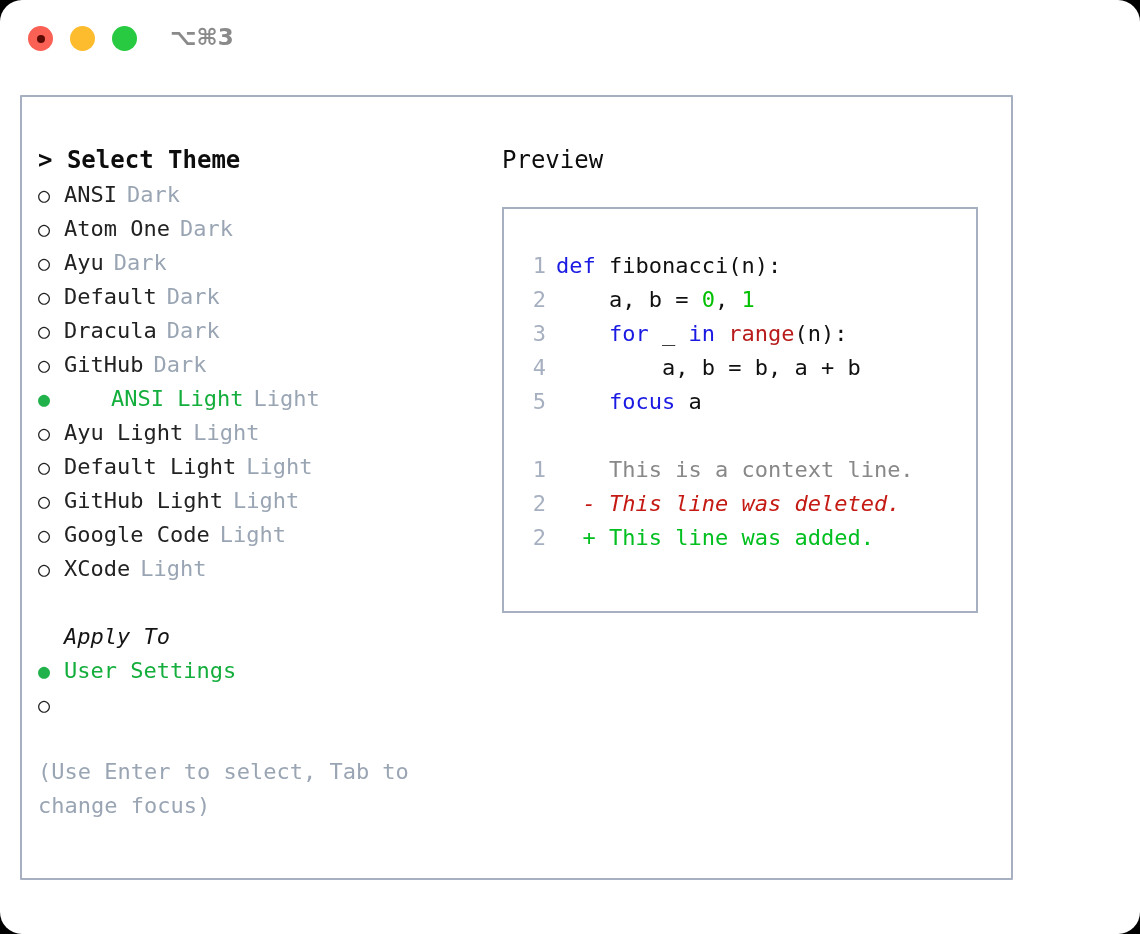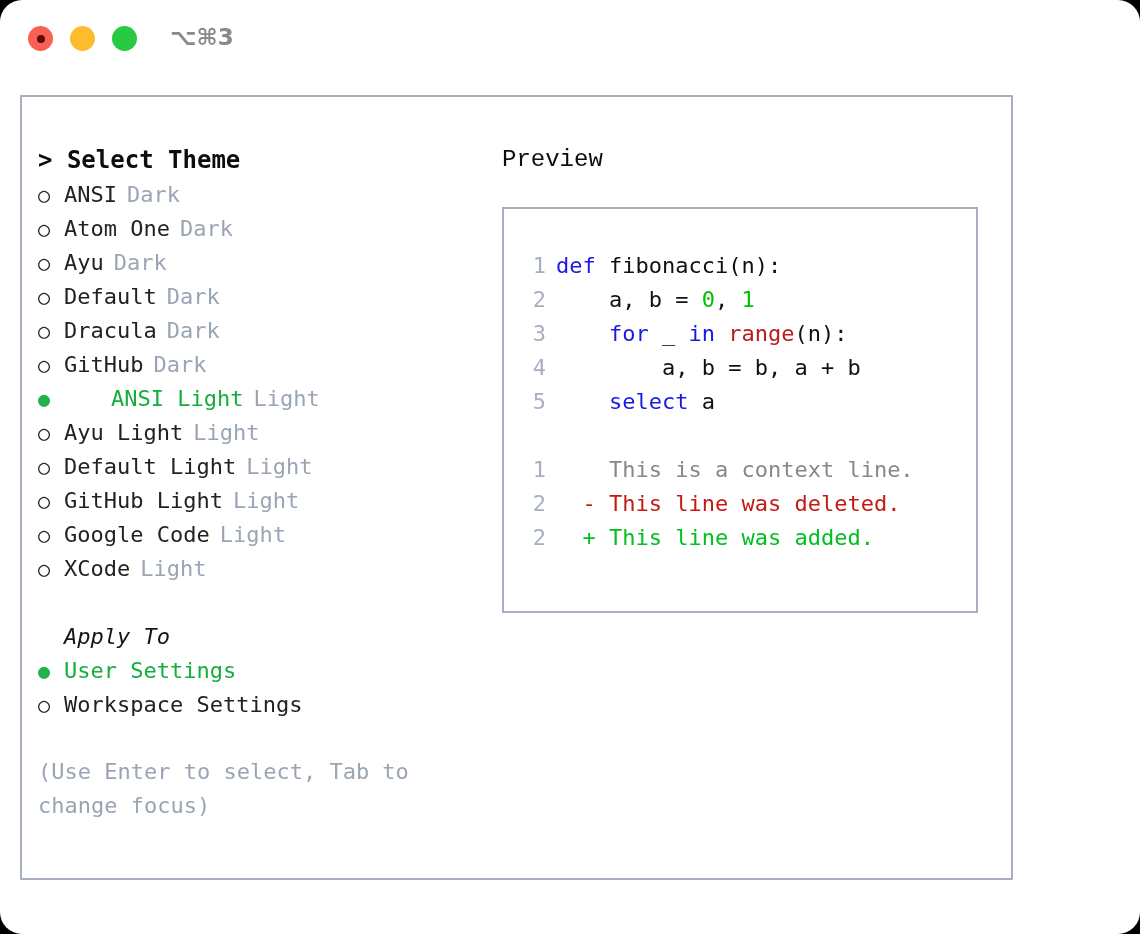--- a/index.html
+++ b/index.html
@@ -162,21 +162,20 @@
     left: 480px;
     top: 46px;
     width: 500px;
   }
   .preview-title {
     font-size: 24px;
     color: #0d0d0d;
     line-height: 34px;
     font-weight: normal;
     white-space: pre;
-    font-family: Liberation Mono, monospace;
   }
   .preview-box {
     margin-top: 30px;
     width: 476px;
     height: 406px;
     border: 2px solid #a7b0c0;
     box-sizing: border-box;
     background: #ffffff;
     position: relative;
   }
@@ -198,21 +197,21 @@
     flex: 0 0 28px;
     text-align: right;
     margin-right: 10px;
   }
   .code-text { color: #101010; }
   .kw { color: #1a1ae3; }
   .fn { color: #b91c1c; }
   .num { color: #00c000; }
   .spacer-line { height: 34px; }
   .diff-ctx { color: #888888; }
-  .diff-del { color: #c41a13; }
+  .diff-del { color: #c41a13; font-style: italic; }
   .diff-add { color: #00bf1f; }
 </style>
 </head>
 <body>
 
 <div class="window">
 
   <div class="titlebar">
     <div class="lights">
       <div class="light light-red">
@@ -242,37 +241,37 @@
             <div class="theme-row"><span class="radio">○</span><span class="theme-name">Default Light</span><span class="theme-kind">Light</span></div>
             <div class="theme-row"><span class="radio">○</span><span class="theme-name">GitHub Light</span><span class="theme-kind">Light</span></div>
             <div class="theme-row"><span class="radio">○</span><span class="theme-name">Google Code</span><span class="theme-kind">Light</span></div>
             <div class="theme-row"><span class="radio">○</span><span class="theme-name">XCode</span><span class="theme-kind">Light</span></div>
           </div>
 
         <div class="apply-block">
           <div class="apply-title">Apply To</div>
           <div id="apply-list">
               <div class="apply-row selected"><span class="radio sel">●</span><span class="label">User Settings</span></div>
-              <div class="apply-row"><span class="radio">○</span><span class="label">Workspace Settings</span></div>
+              <div class="apply-row"><span class="radio">○</span></div>
             </div>
         </div>
 
         <div class="hint">(Use Enter to select, Tab to change focus)</div>
       </div>
 
       <div class="right-col">
         <div class="preview-title">Preview</div>
         <div class="preview-box">
           <div class="code-area">
             <div id="code-lines">
                 <div class="code-line"><span class="lineno">1</span><span class="code-text"><span class="kw">def</span><span> fibonacci(n):</span></span></div>
                 <div class="code-line"><span class="lineno">2</span><span class="code-text"><span>    a, b = </span><span class="num">0</span><span>, </span><span class="num">1</span></span></div>
                 <div class="code-line"><span class="lineno">3</span><span class="code-text"><span>    </span><span class="kw">for</span><span> _ </span><span class="kw">in</span><span> </span><span class="fn">range</span><span>(n):</span></span></div>
                 <div class="code-line"><span class="lineno">4</span><span class="code-text"><span>        a, b = b, a + b</span></span></div>
-                <div class="code-line"><span class="lineno">5</span><span class="code-text"><span>    </span><span class="kw">select</span><span> a</span></span></div>
+                <div class="code-line"><span class="lineno">5</span><span class="code-text"><span>    </span><span class="kw">focus</span><span> a</span></span></div>
               </div>
             <div class="spacer-line"></div>
             <div id="diff-lines">
                 <div class="code-line"><span class="lineno">1</span><span class="diff-ctx">    This is a context line.</span></div>
                 <div class="code-line"><span class="lineno">2</span><span class="diff-del">  - This line was deleted.</span></div>
                 <div class="code-line"><span class="lineno">2</span><span class="diff-add">  + This line was added.</span></div>
               </div>
           </div>
         </div>
       </div>

